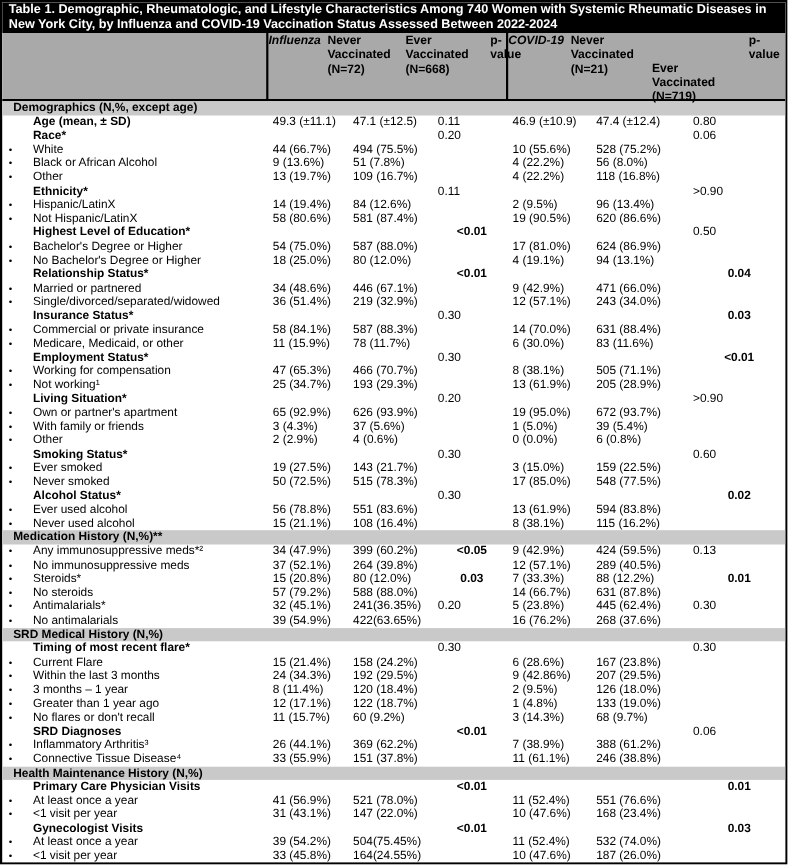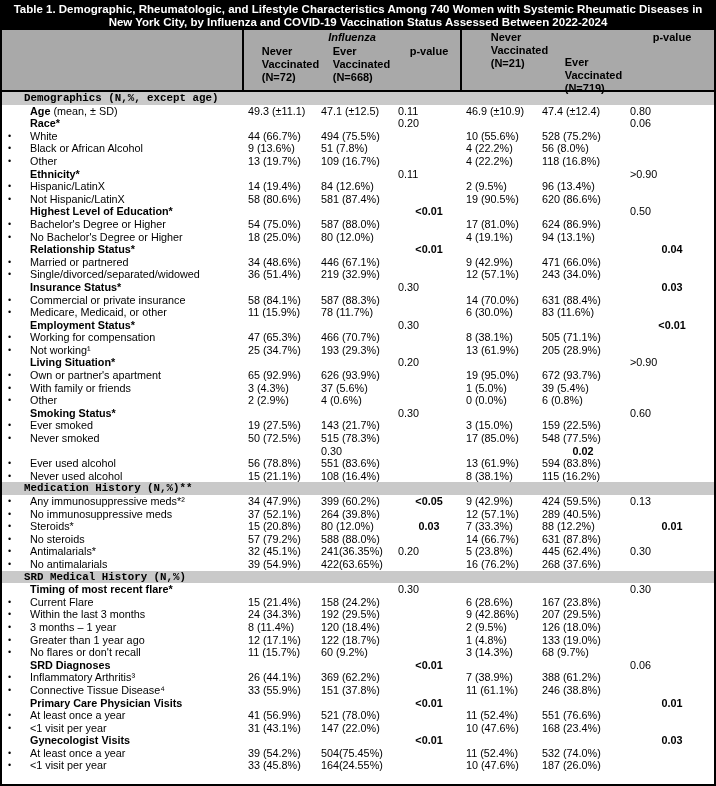--- a/index.html
+++ b/index.html
@@ -8,29 +8,29 @@
   }
   *{box-sizing:border-box; margin:0; padding:0;}
   body{background:#ffffff; font-family:"Liberation Sans", sans-serif;}
   .table-wrap{
     width:716px; height:786px; border:2px solid var(--border);
     overflow:hidden; background:#ffffff;
   }
   .title{
     background:var(--title-bg); color:var(--title-fg);
     font-size:11.5px; font-weight:bold; line-height:13px;
-    padding:1px 6px 1px 6px; height:28px;text-align:center;
+    padding:1px 6px 1px 6px; height:28px;
   }
   
   .header{
     display:flex; background:var(--header-bg); height:62px;
     border-bottom:2px solid var(--border);
   }
   .h-label{width:240px;}
-  .h-group{border-left:2px solid var(--border); display:flex; flex-direction:column;align-items:center;}
+  .h-group{border-left:2px solid var(--border); display:flex; flex-direction:row;}
   .h-group1{width:218px;}
   .h-group2{flex:1;}
   .h-group-title{
     text-align:center; font-style:italic; font-weight:bold;
     font-size:11px; line-height:13px; padding-top:1px;
   }
   .h-cols{display:flex; flex:1;}
   .h-col{
     font-weight:bold; font-size:11px; line-height:13px;
     padding-left:6px; padding-top:1px;
@@ -42,47 +42,48 @@
   .h-group2 .h-col:nth-child(2){width:88px;margin-top:25px;}
   .h-group2 .h-col:nth-child(3){flex:1;}
   
   .tbody{font-size:10.8px;}
   .row{
     display:grid; grid-template-columns:240px 73px 77px 68px 76px 88px 1fr;
     height:12.6px; line-height:12.6px; white-space:nowrap;
   }
   .section-row{
     background:var(--section-bg); font-weight:bold;
-    height:12.6px; line-height:12.6px; padding-left:22px; white-space:nowrap;font-family:Liberation Mono, monospace;
+    height:12.6px; line-height:12.6px; padding-left:10px; white-space:nowrap;
   }
   .cell{overflow:visible;}
   .cell.label{padding-left:6px; display:flex;}
   .cell.v{padding-left:6px;}
   .bullet{width:22px; flex:0 0 22px; font-size:9px;}
   .cat .lab-text{font-weight:bold;}
-  .lab-note{font-weight:normal; white-space:pre;}
+  .lab-note{font-weight:bold; white-space:pre;}
   .sig{font-weight:bold;text-align:center;}
 </style>
 </head>
 <body>
 
 <div class="table-wrap">
   <div class="title">Table 1. Demographic, Rheumatologic, and Lifestyle Characteristics Among 740 Women with Systemic Rheumatic Diseases in New York City, by Influenza and COVID-19 Vaccination Status Assessed Between 2022-2024</div>
 
   <div class="header">
     <div class="h-label"></div>
     <div class="h-group h-group1">
       <div class="h-group-title">Influenza</div>
       <div class="h-cols">
         <div class="h-col">Never Vaccinated (N=72)</div>
         <div class="h-col">Ever Vaccinated (N=668)</div>
         <div class="h-col">p-value</div>
       </div>
     </div>
     <div class="h-group h-group2">
+      <div class="h-group-title">COVID-19</div>
       <div class="h-cols">
         <div class="h-col">Never Vaccinated (N=21)</div>
         <div class="h-col">Ever Vaccinated (N=719)</div>
         <div class="h-col">p-value</div>
       </div>
     </div>
   </div>
 
   <div class="tbody">
       <div class="section-row">Demographics (N,%, except age)</div>
@@ -431,20 +432,25 @@
           <span class="lab-note"></span>
         </div>
     <div class="cell v">50 (72.5%)</div>
     <div class="cell v">515 (78.3%)</div>
     <div class="cell v"></div>
     <div class="cell v">17 (85.0%)</div>
     <div class="cell v">548 (77.5%)</div>
     <div class="cell v"></div>
   </div>
       <div class="row cat">
+    <div class="cell label">
+          <span class="bullet"></span>
+          <span class="lab-text">Alcohol Status*</span>
+          <span class="lab-note"></span>
+        </div>
     <div class="cell v"></div>
     <div class="cell v"></div>
     <div class="cell v">0.30</div>
     <div class="cell v"></div>
     <div class="cell v"></div>
     <div class="cell v sig">0.02</div>
   </div>
       <div class="row bul">
     <div class="cell label">
           <span class="bullet">•</span>
@@ -661,20 +667,21 @@
           <span class="lab-text">Connective Tissue Disease⁴</span>
           <span class="lab-note"></span>
         </div>
     <div class="cell v">33 (55.9%)</div>
     <div class="cell v">151 (37.8%)</div>
     <div class="cell v"></div>
     <div class="cell v">11 (61.1%)</div>
     <div class="cell v">246 (38.8%)</div>
     <div class="cell v"></div>
   </div>
+      <div class="section-row">Health Maintenance History (N,%)</div>
       <div class="row cat">
     <div class="cell label">
           <span class="bullet"></span>
           <span class="lab-text">Primary Care Physician Visits</span>
           <span class="lab-note"></span>
         </div>
     <div class="cell v"></div>
     <div class="cell v"></div>
     <div class="cell v sig">&lt;0.01</div>
     <div class="cell v"></div>

